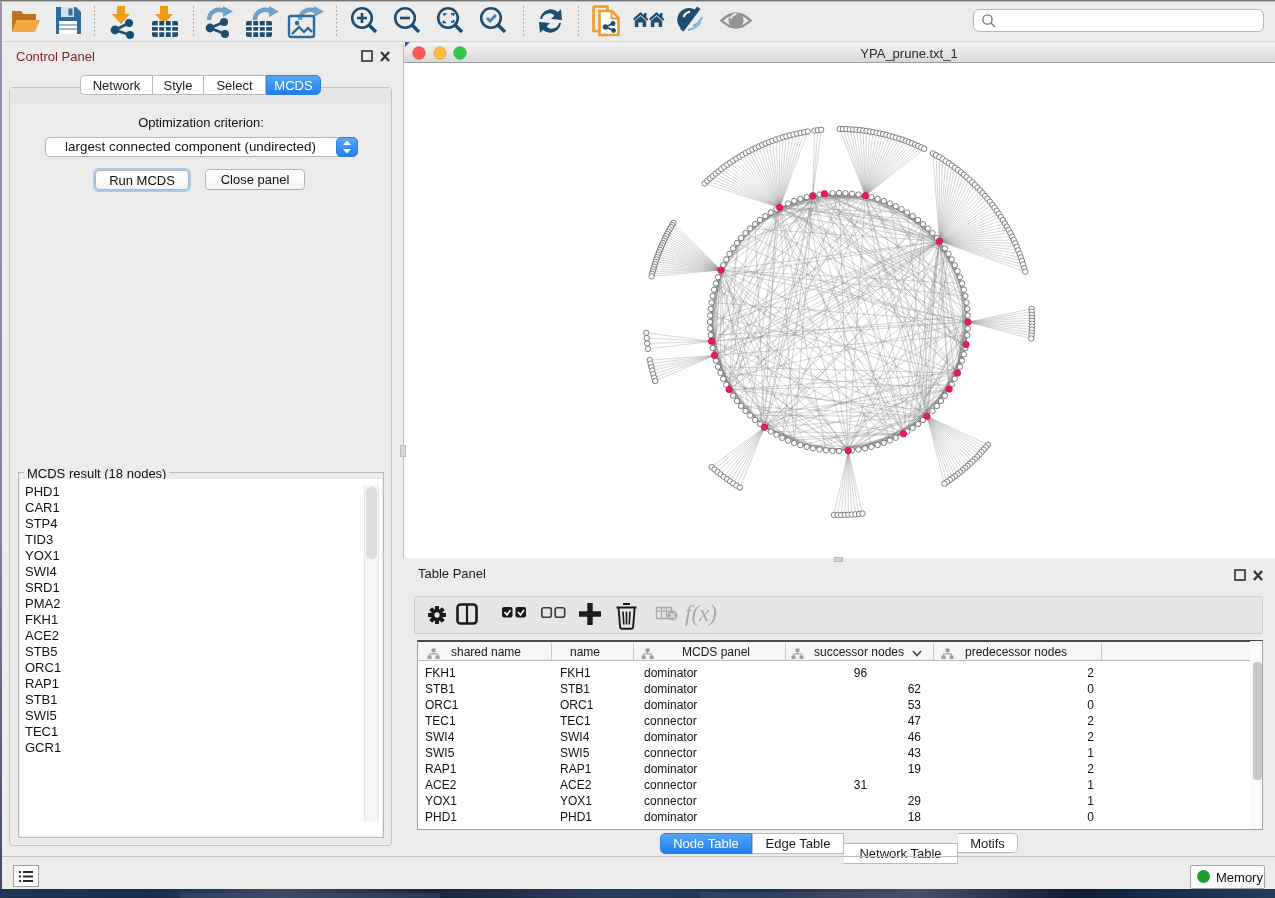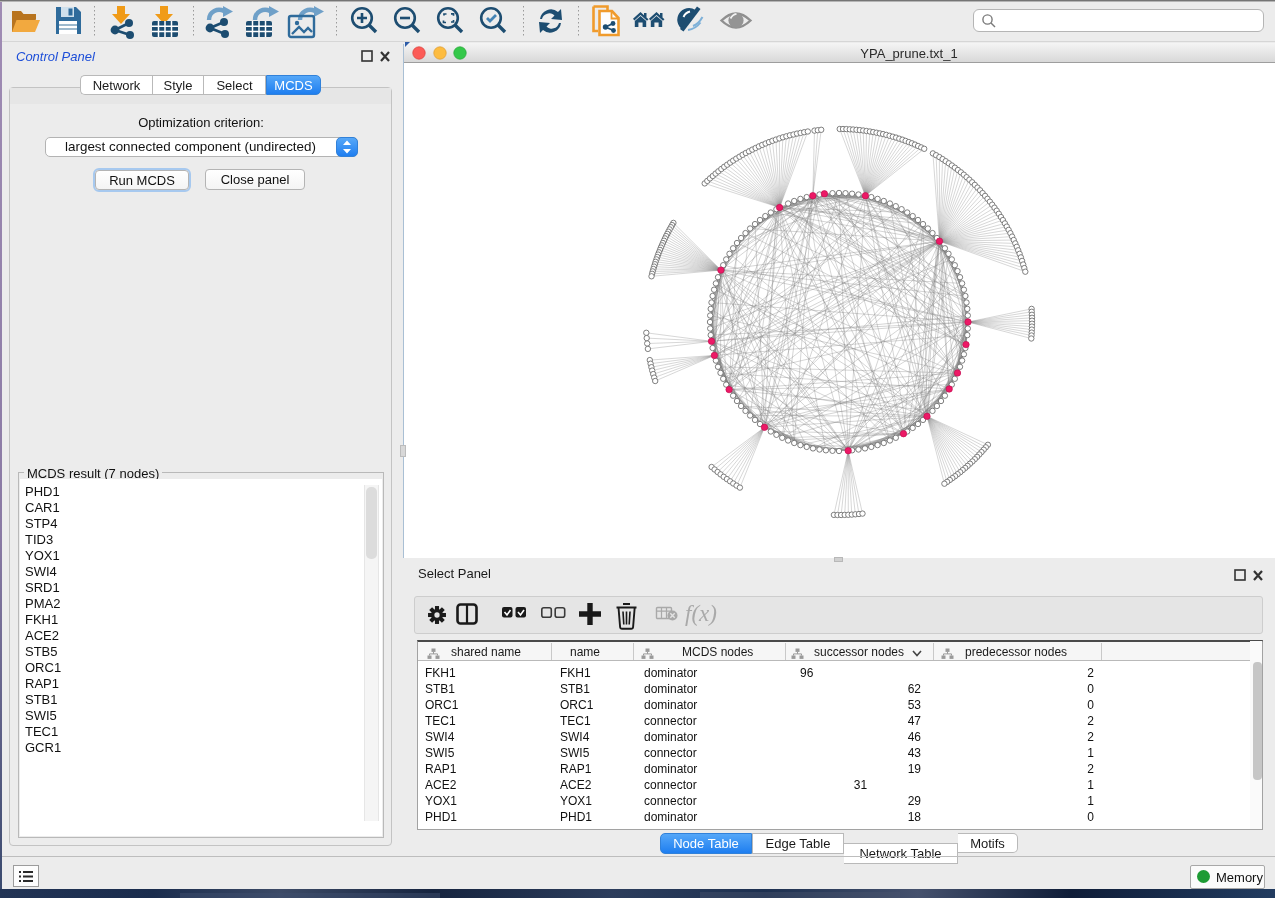--- a/index.html
+++ b/index.html
@@ -148,21 +148,21 @@
   <path d="M10.5 10.5 Q12.5 6.5 16.5 5.8" fill="none" stroke="#f2f2f2" stroke-width="1.8"></path>
  </g>
 </svg>
 
 <div class="abs" style="left:973px;top:9px;width:291px;height:23px;background:#fff;border:1px solid #b5b5b5;border-radius:6px;"></div>
 <svg class="abs" style="left:981px;top:13px;" width="16" height="16" viewBox="0 0 16 16" fill="none" stroke="#7a7a7a" stroke-width="1.4">
  <circle cx="6.5" cy="6.5" r="4.6"></circle>
     <line x1="10" y1="10" x2="14" y2="14"></line>
 </svg>
 
-<div class="abs" style="left:16px;top:49px;font-size:13px;color:#1d4ed8;font-style:italic;">Control Panel</div>
+<div class="abs" style="left:16px;top:49px;font-size:13px;color:#7f1d1d;">Control Panel</div>
 <svg class="abs" style="left:361px;top:50px;" width="30" height="13" viewBox="0 0 30 13">
  <rect x="1" y="1" width="10" height="10" fill="none" stroke="#333" stroke-width="1.6"></rect>
  <path d="M20 2 L28 11 M28 2 L20 11" stroke="#333" stroke-width="2.2"></path>
 </svg>
 
 <div class="abs" style="left:9px;top:87px;width:383px;height:759px;border:1px solid #c3c3c3;border-radius:4px;"></div>
 <div class="abs" style="left:10px;top:88px;width:381px;height:16px;background:#e6e6e6;"></div>
 
 <div class="tbtn" style="left:80px;top:75px;width:72px;height:20px;line-height:19px;border-radius:5px 0 0 5px;border-right:none;">Network</div>
 <div class="tbtn" style="left:152px;top:75px;width:52px;height:20px;line-height:19px;">Style</div>
@@ -175,21 +175,21 @@
 <div class="abs" style="left:336px;top:137px;width:22px;height:20px;background:linear-gradient(#57a8f8,#1f7ef0);border:1px solid #3181d9;border-radius:5px;"></div>
 <svg class="abs" style="left:340px;top:139px;" width="14" height="16" viewBox="0 0 14 16">
  <path d="M3 6 L7 1.5 L11 6 z M3 10 L7 14.5 L11 10 z" fill="#fff"></path>
 </svg>
 
 <div class="abs" style="left:93px;top:168px;width:98px;height:24px;border:2px solid #a7c9ef;border-radius:6px;"></div>
 <div class="btn" style="left:95px;top:170px;width:94px;height:20px;">Run MCDS</div>
 <div class="btn" style="left:205px;top:169px;width:100px;height:21px;">Close panel</div>
 
 <div class="abs" style="left:18px;top:472px;width:366px;height:366px;border:1px solid #b9b9b9;"></div>
-<div class="abs" style="left:24px;top:466px;background:#ececec;padding:0 3px;font-size:13px;color:#111;">MCDS result (7 nodes)</div>
+<div class="abs" style="left:24px;top:466px;background:#ececec;padding:0 3px;font-size:13px;color:#111;">MCDS result (18 nodes)</div>
 <div class="abs" style="left:20px;top:479px;width:362px;height:357px;background:#fff;font-size:13px;color:#111;line-height:16px;padding:5px 0 0 5px;">PHD1<br>CAR1<br>STP4<br>TID3<br>YOX1<br>SWI4<br>SRD1<br>PMA2<br>FKH1<br>ACE2<br>STB5<br>ORC1<br>RAP1<br>STB1<br>SWI5<br>TEC1<br>GCR1</div>
 <div class="abs" style="left:364px;top:485px;width:15px;height:336px;background:#f5f5f5;border-left:1px solid #e6e6e6;border-right:1px solid #e6e6e6;"></div>
 <div class="abs" style="left:366px;top:487px;width:11px;height:72px;background:#dcdcdc;border-radius:5px;"></div>
 
 <div class="abs" style="left:403px;top:44px;width:872px;height:514px;background:#fff;border-left:1px solid #a9bfd4;"></div>
 <div class="abs" style="left:404px;top:43px;width:871px;height:20px;background:linear-gradient(#f5f5f5,#d8d8d8);border-bottom:1px solid #9e9e9e;"></div>
 <div class="abs" style="left:404px;top:46px;width:871px;height:16px;"></div>
 <svg class="abs" style="left:411px;top:46px;" width="60" height="14" viewBox="0 0 60 14">
  <circle cx="8" cy="7" r="6.2" fill="#fc5b57" stroke="#dd4743" stroke-width="0.8"></circle>
  <circle cx="29" cy="7" r="6.2" fill="#fdbc40" stroke="#dfa13a" stroke-width="0.8"></circle>
@@ -513,21 +513,21 @@
 <circle cx="848.2" cy="450.7" r="3.2" class="pn"></circle>
 <circle cx="764.5" cy="427.3" r="3.2" class="pn"></circle>
 <circle cx="729.1" cy="389.6" r="3.2" class="pn"></circle>
 <circle cx="711.5" cy="341.3" r="3.2" class="pn"></circle>
 <circle cx="714.4" cy="355.4" r="3.2" class="pn"></circle>
 <circle cx="720.9" cy="270.1" r="3.2" class="pn"></circle>
 </svg>
 <div class="abs" style="left:834px;top:557px;width:9px;height:5px;background:#d0d0d0;border:1px solid #b8b8b8;"></div>
 <div class="abs" style="left:400px;top:445px;width:6px;height:12px;background:#d8d8d8;border:1px solid #bcbcbc;"></div>
 
-<div class="abs" style="left:418px;top:566px;font-size:13px;color:#1a1a1a;">Select Panel</div>
+<div class="abs" style="left:418px;top:566px;font-size:13px;color:#1a1a1a;">Table Panel</div>
 <svg class="abs" style="left:1234px;top:569px;" width="30" height="13" viewBox="0 0 30 13">
  <rect x="1" y="1" width="10" height="10" fill="none" stroke="#333" stroke-width="1.6"></rect>
  <path d="M20 2 L28 11 M28 2 L20 11" stroke="#333" stroke-width="2.2"></path>
 </svg>
 <div class="abs" style="left:414px;top:596px;width:849px;height:38px;background:#e5e5e5;border:1px solid #cdcdcd;border-radius:3px;"></div>
 <svg class="abs" style="left:417px;top:593px;" width="310" height="44" viewBox="0 0 310 44">
 
  <g transform="translate(20,22) scale(0.78)" fill="#1a1a1a">
   <g id="gt">
         <rect x="-2.6" y="-11.5" width="5.2" height="6.5"></rect>
@@ -575,21 +575,21 @@
  </g>
 
  <text x="268" y="28" font-family="Liberation Serif,serif" font-style="italic" font-size="23" fill="#a9a9a9">f(x)</text>
 </svg>
 
 <div class="abs" style="left:417px;top:640px;width:846px;height:190px;background:#fff;border:1px solid #a2a2a2;border-top:2px solid #4a4a4a;"></div>
 <div class="abs" style="left:418px;top:642px;width:832px;height:19px;background:#f6f6f6;border-bottom:1px solid #b9b9b9;"></div>
 <div class="abs" style="left:418px;top:644px;width:832px;height:17px;font-size:12px;color:#1a1a1a;">
  <span style="position:absolute;left:33px;top:1px;">shared name</span>
  <span style="position:absolute;left:152px;top:1px;">name</span>
- <span style="position:absolute;left:264px;top:1px;">MCDS nodes</span>
+ <span style="position:absolute;left:264px;top:1px;">MCDS panel</span>
  <span style="position:absolute;left:396px;top:1px;">successor nodes</span>
  <span style="position:absolute;left:547px;top:1px;">predecessor nodes</span>
 </div>
 <div class="abs" style="left:427px;top:646px;"><svg width="13" height="12" viewBox="0 0 13 12">
       <g fill="#9a9a9a">
         <rect x="4.5" y="0.5" width="4" height="3.4"></rect>
         <rect x="0.5" y="7.5" width="4" height="3.4"></rect>
         <rect x="8.5" y="7.5" width="4" height="3.4"></rect>
         <path d="M6.5 3.9 v2 M2.5 7.5 v-1.6 h8 v1.6" stroke="#9a9a9a" fill="none"></path>
       </g>
@@ -623,21 +623,21 @@
   </svg>
 <div class="abs" style="left:551px;top:643px;width:1px;height:17px;background:#c9c9c9;"></div>
 <div class="abs" style="left:633px;top:643px;width:1px;height:17px;background:#c9c9c9;"></div>
 <div class="abs" style="left:785px;top:643px;width:1px;height:17px;background:#c9c9c9;"></div>
 <div class="abs" style="left:933px;top:643px;width:1px;height:17px;background:#c9c9c9;"></div>
 <div class="abs" style="left:1101px;top:643px;width:1px;height:17px;background:#c9c9c9;"></div>
 <div class="abs" style="left:425px;top:666px;width:840px;height:16px;font-size:12px;color:#111;">
     <span style="position:absolute;left:0;">FKH1</span>
     <span style="position:absolute;left:135px;">FKH1</span>
     <span style="position:absolute;left:219px;">dominator</span>
-    <span style="position:absolute;left:375px;width:121px;text-align:left;">96</span>
+    <span style="position:absolute;left:375px;width:121px;text-align:center;">96</span>
     <span style="position:absolute;left:545px;width:124px;text-align:right;">2</span>
   </div>
 <div class="abs" style="left:425px;top:682px;width:840px;height:16px;font-size:12px;color:#111;">
     <span style="position:absolute;left:0;">STB1</span>
     <span style="position:absolute;left:135px;">STB1</span>
     <span style="position:absolute;left:219px;">dominator</span>
     <span style="position:absolute;left:375px;width:121px;text-align:right;">62</span>
     <span style="position:absolute;left:545px;width:124px;text-align:right;">0</span>
   </div>
 <div class="abs" style="left:425px;top:698px;width:840px;height:16px;font-size:12px;color:#111;">

